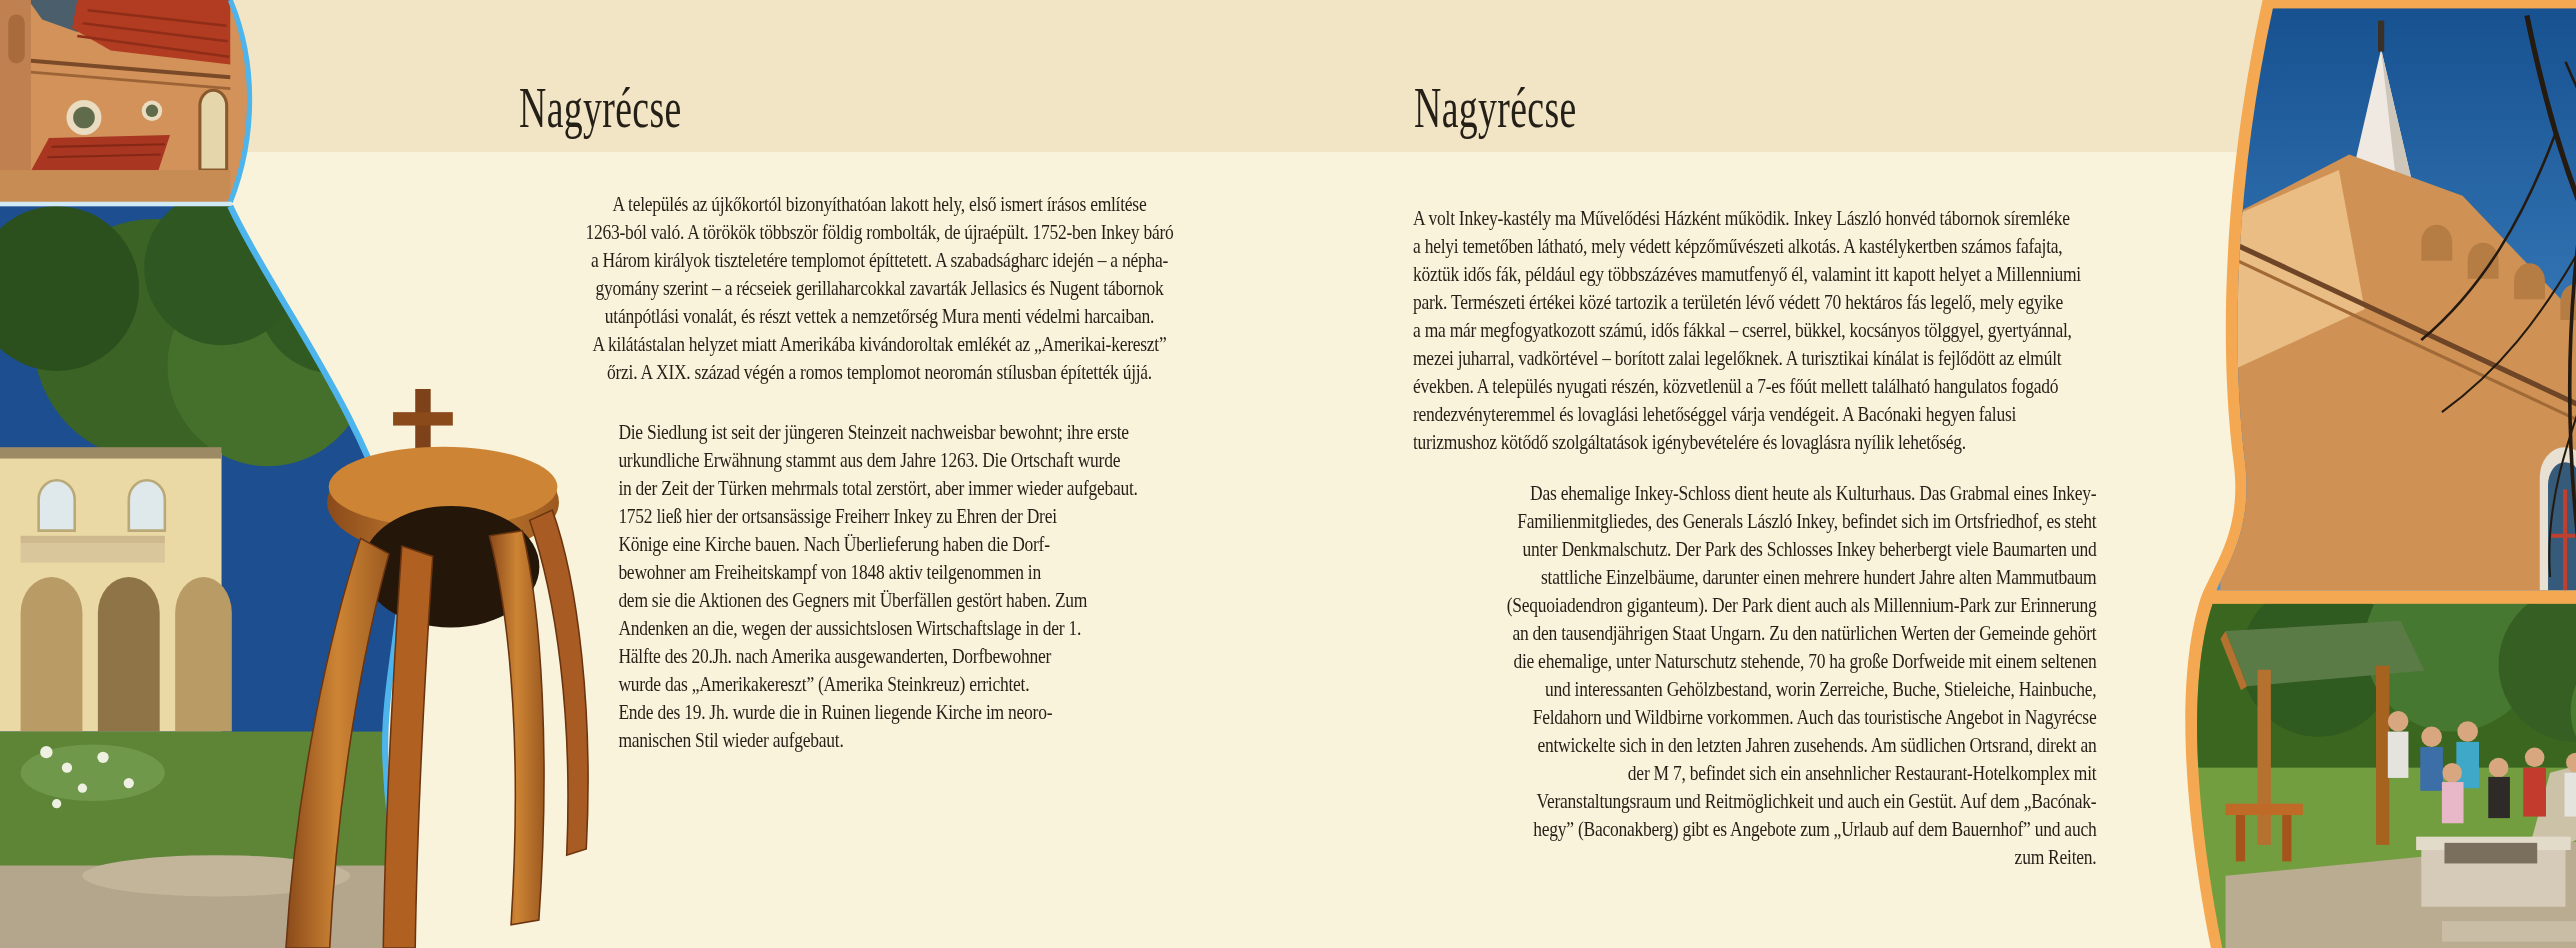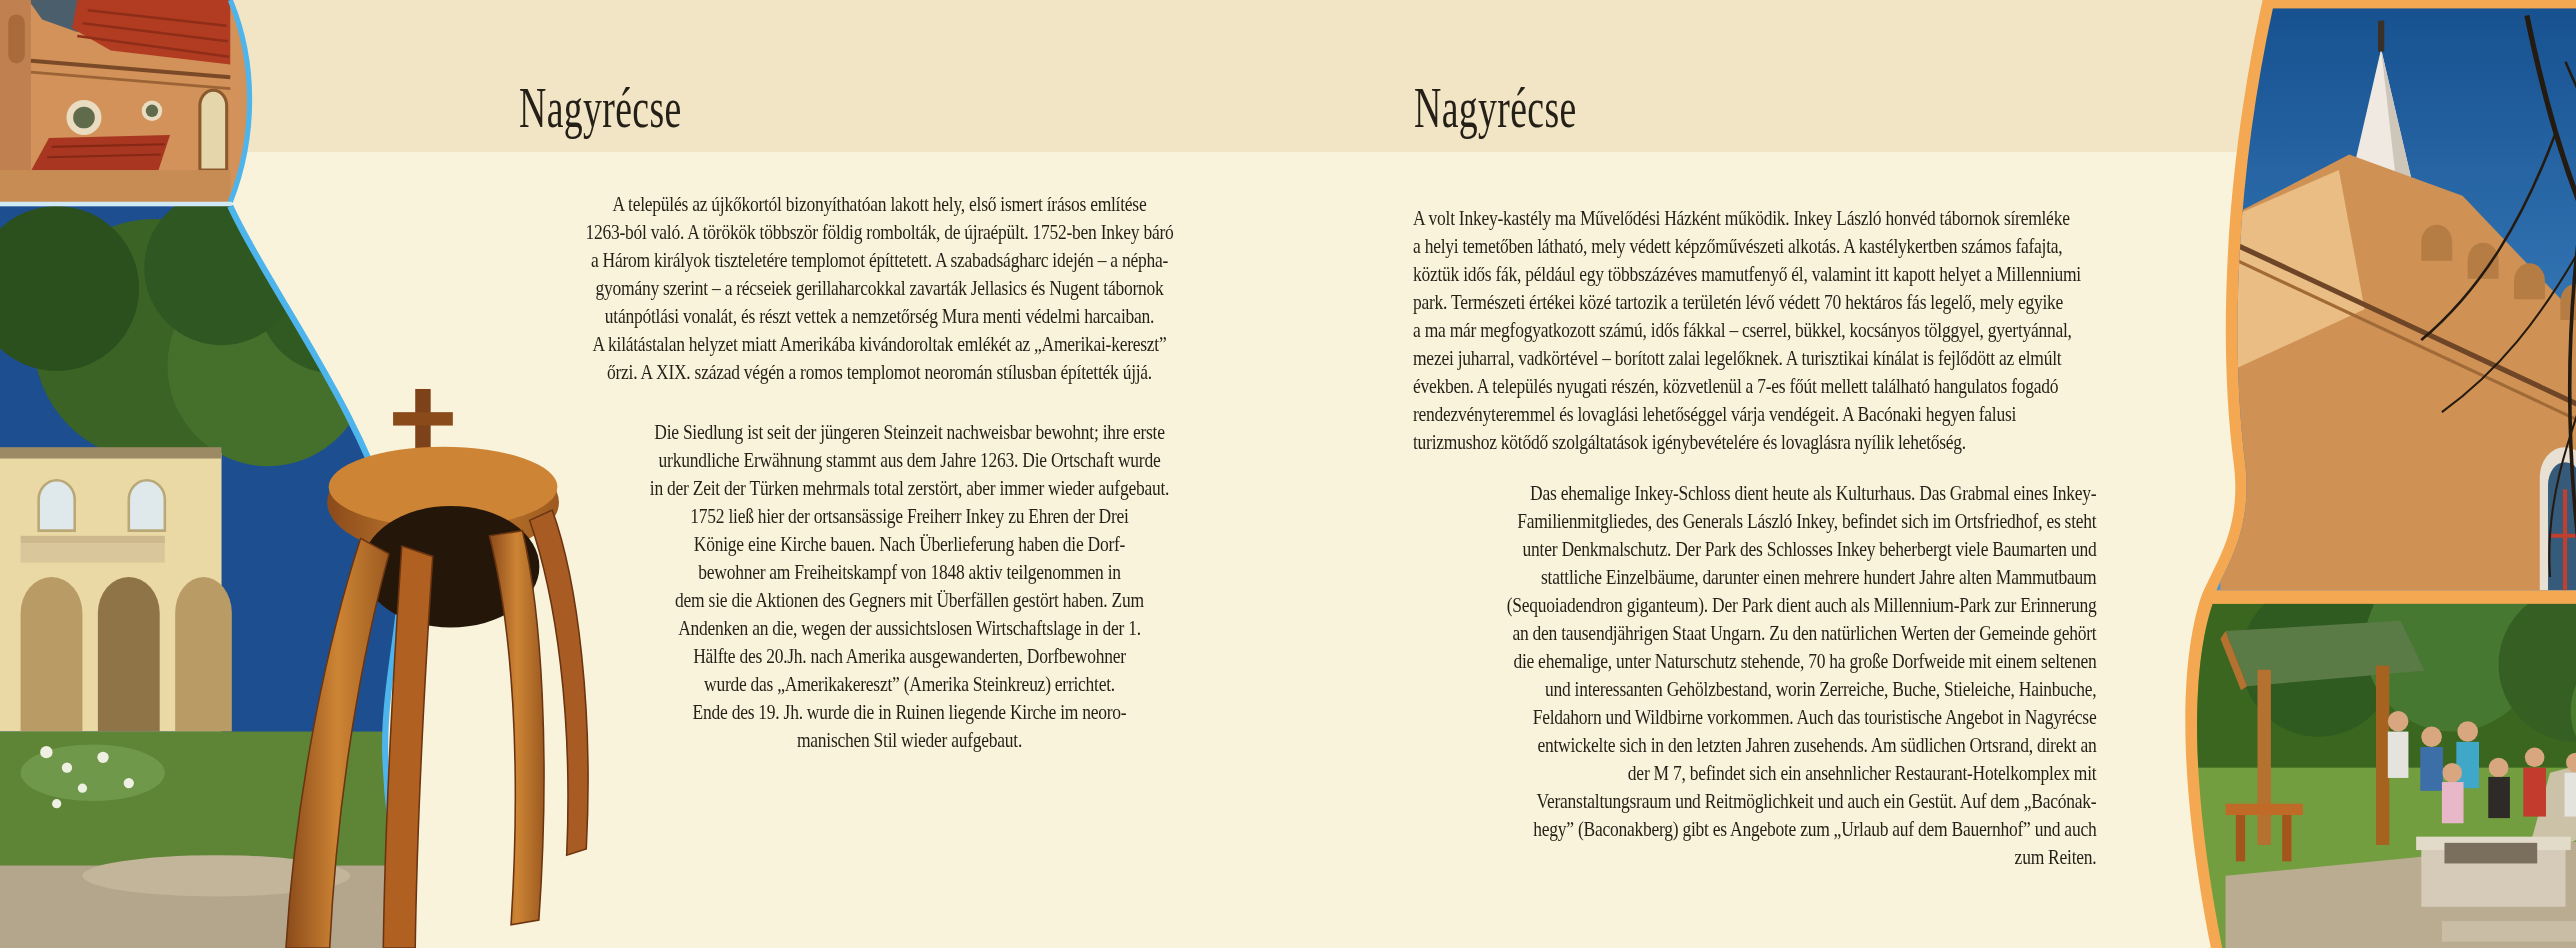--- a/index.html
+++ b/index.html
@@ -10,21 +10,21 @@
   svg.art{position:absolute;left:0;top:0;}
   .col{position:absolute;}
   .title{position:absolute;font-size:54px;font-weight:normal;margin:0;line-height:54px;
          transform:scale(0.70,1.06);transform-origin:left bottom;letter-spacing:0.5px;white-space:nowrap;}
   .title-left{left:519px;top:83px;}
   .title-right{left:1414px;top:83px;}
   .textblock{position:absolute;font-size:20.6px;line-height:28px;letter-spacing:-0.3px;}
   .tline{white-space:nowrap;transform:scaleX(0.85);}
   .block-hu-left {left:507px; top:190px; width:745px;text-align:center;}
   .block-hu-left  .tline{transform-origin:center;}
-  .block-de-left {left:567px;top:418px; width:685px;text-align:center;}
+  .block-de-left {left:567px;top:418px; width:685px;text-align:left;}
   .block-de-left  .tline{transform-origin:center;}
   .block-hu-right{left:1413px;top:204px; width:804px;text-align:left;}
   .block-hu-right .tline{transform-origin:left;}
   .block-de-right{left:1413px;top:479px; width:804px;text-align:right;}
   .block-de-right .tline{transform-origin:left;}
   .stroke-blue{stroke:var(--accent_blue,#4db4ec);fill:none;}
   .fill-orange{fill:var(--accent_orange,#f3a851);}
 </style>
 </head>
 <body>

